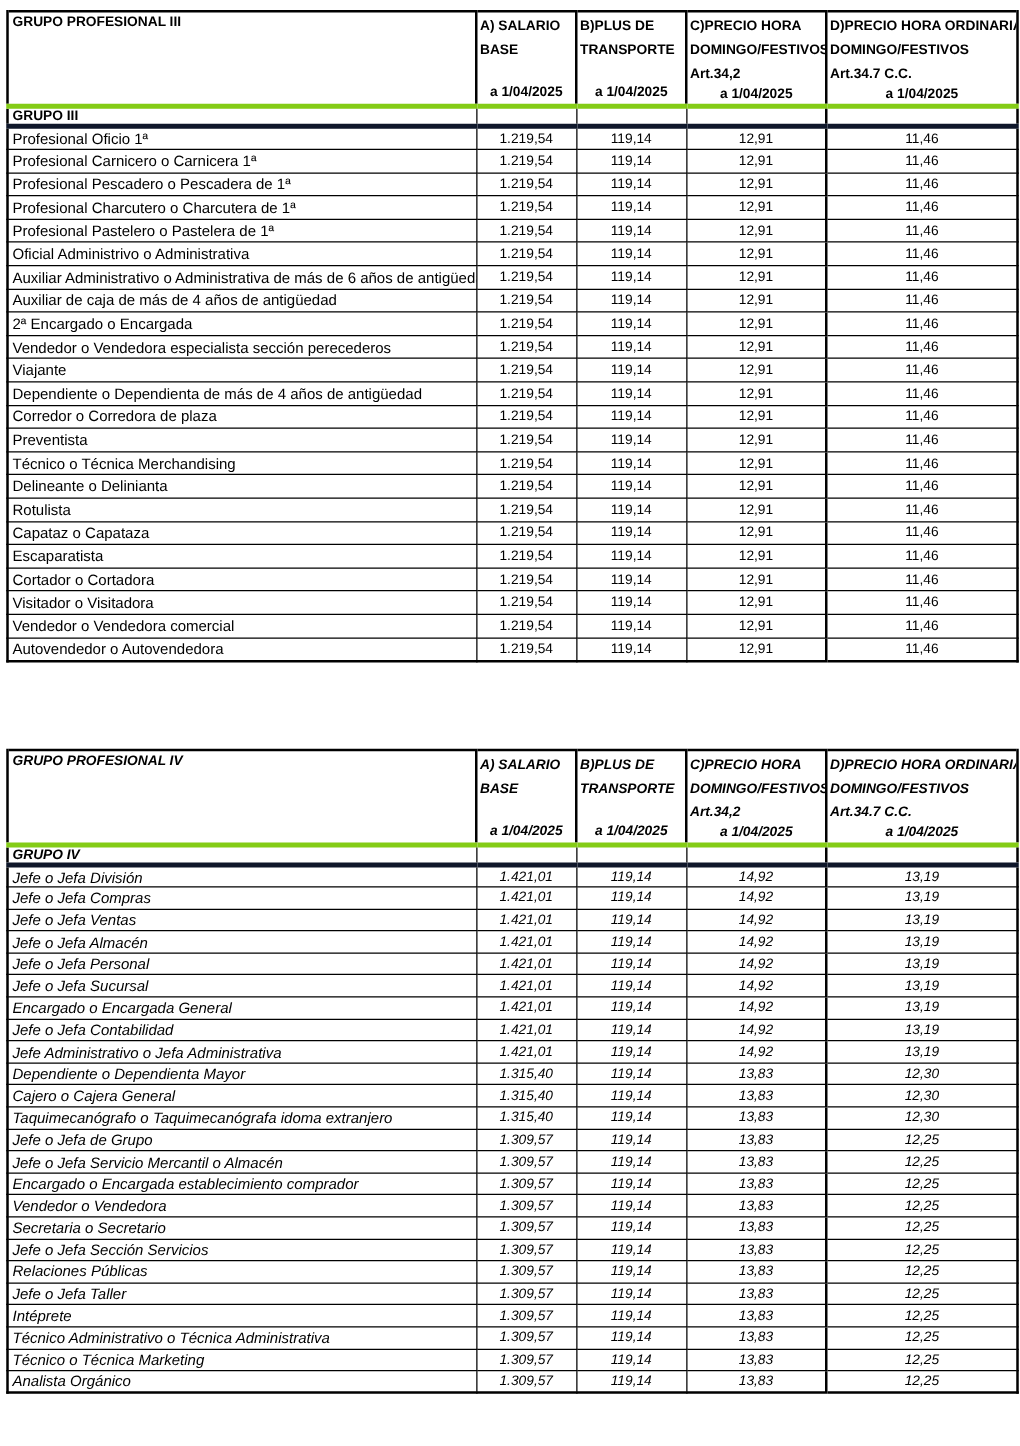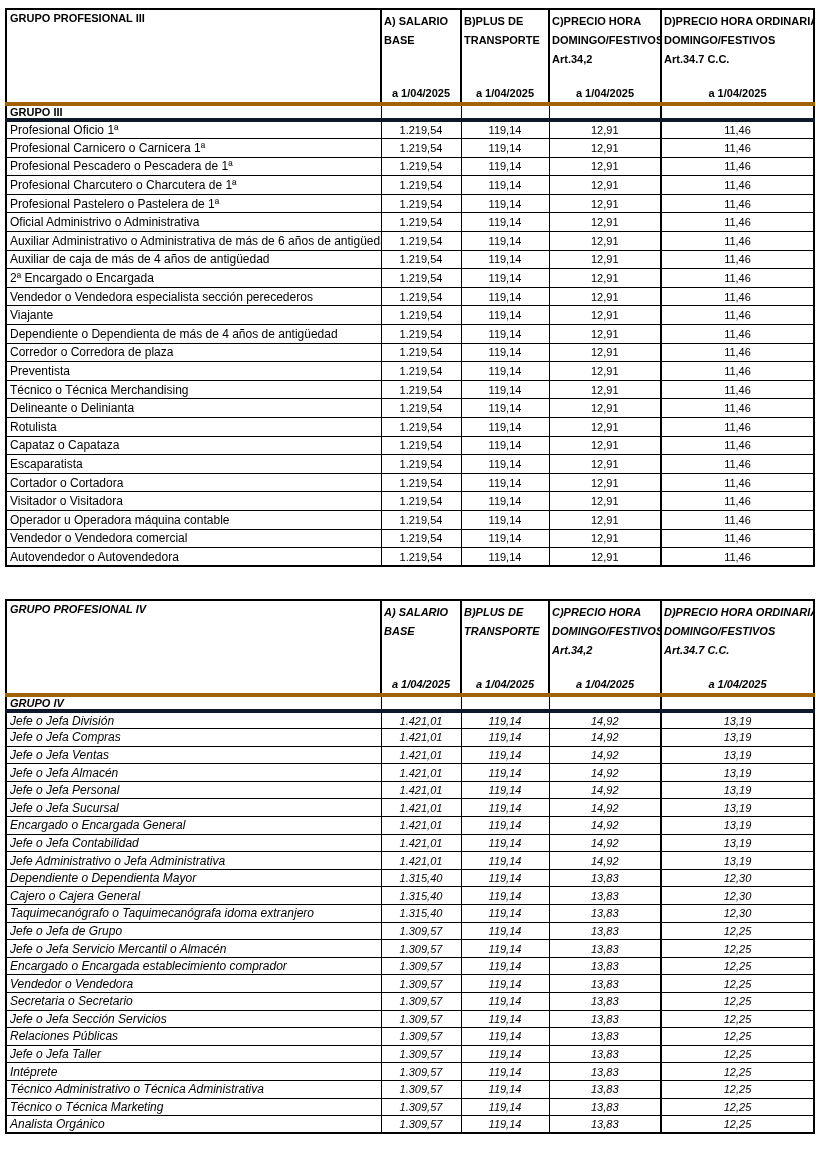--- a/index.html
+++ b/index.html
@@ -22,25 +22,25 @@
   
   col.c-label { width:375px; }
   col.c-a { width:80px; }
   col.c-b { width:88px; }
   col.c-c { width:112px; }
   col.c-d { width:153px; }
 
   
   tr.header-row th {
     vertical-align:top; text-align:left; font-weight:bold; font-size:11px;
-    border-bottom:4px solid #a16207; border-left:2px solid #000; border-right:2px solid #000;
+    border-bottom:4px solid #84cc16; border-left:2px solid #000; border-right:2px solid #000;
     padding:0;
   }
   tr.header-row th.title-cell { padding:2px 3px; }
-  .hbox { height:92px; display:flex; flex-direction:column; padding:2px 2px 1px 2px; }
+  .hbox { height:73px; display:flex; flex-direction:column; padding:2px 2px 1px 2px; }
   .hline { line-height:19px; white-space:nowrap; }
   .hspace { flex:1; }
   .hdate { text-align:center; font-weight:bold; font-size:11px; line-height:13px; padding-bottom:1px; }
 
   
   tr.group-row td {
     font-weight:bold; font-size:11px; height:15px; vertical-align:middle;
     padding:0 3px; border-bottom:4px solid #0f172a;
   }
 
@@ -254,27 +254,20 @@
           <td class="value-cell col-d">11,46</td>
         </tr>
         <tr>
           <td class="label-cell">Visitador o Visitadora</td>
           <td class="value-cell">1.219,54</td>
           <td class="value-cell">119,14</td>
           <td class="value-cell">12,91</td>
           <td class="value-cell col-d">11,46</td>
         </tr>
         <tr>
-          <td class="label-cell">Operador u Operadora máquina contable</td>
-          <td class="value-cell">1.219,54</td>
-          <td class="value-cell">119,14</td>
-          <td class="value-cell">12,91</td>
-          <td class="value-cell col-d">11,46</td>
-        </tr>
-        <tr>
           <td class="label-cell">Vendedor o Vendedora comercial</td>
           <td class="value-cell">1.219,54</td>
           <td class="value-cell">119,14</td>
           <td class="value-cell">12,91</td>
           <td class="value-cell col-d">11,46</td>
         </tr>
         <tr>
           <td class="label-cell">Autovendedor o Autovendedora</td>
           <td class="value-cell">1.219,54</td>
           <td class="value-cell">119,14</td>

